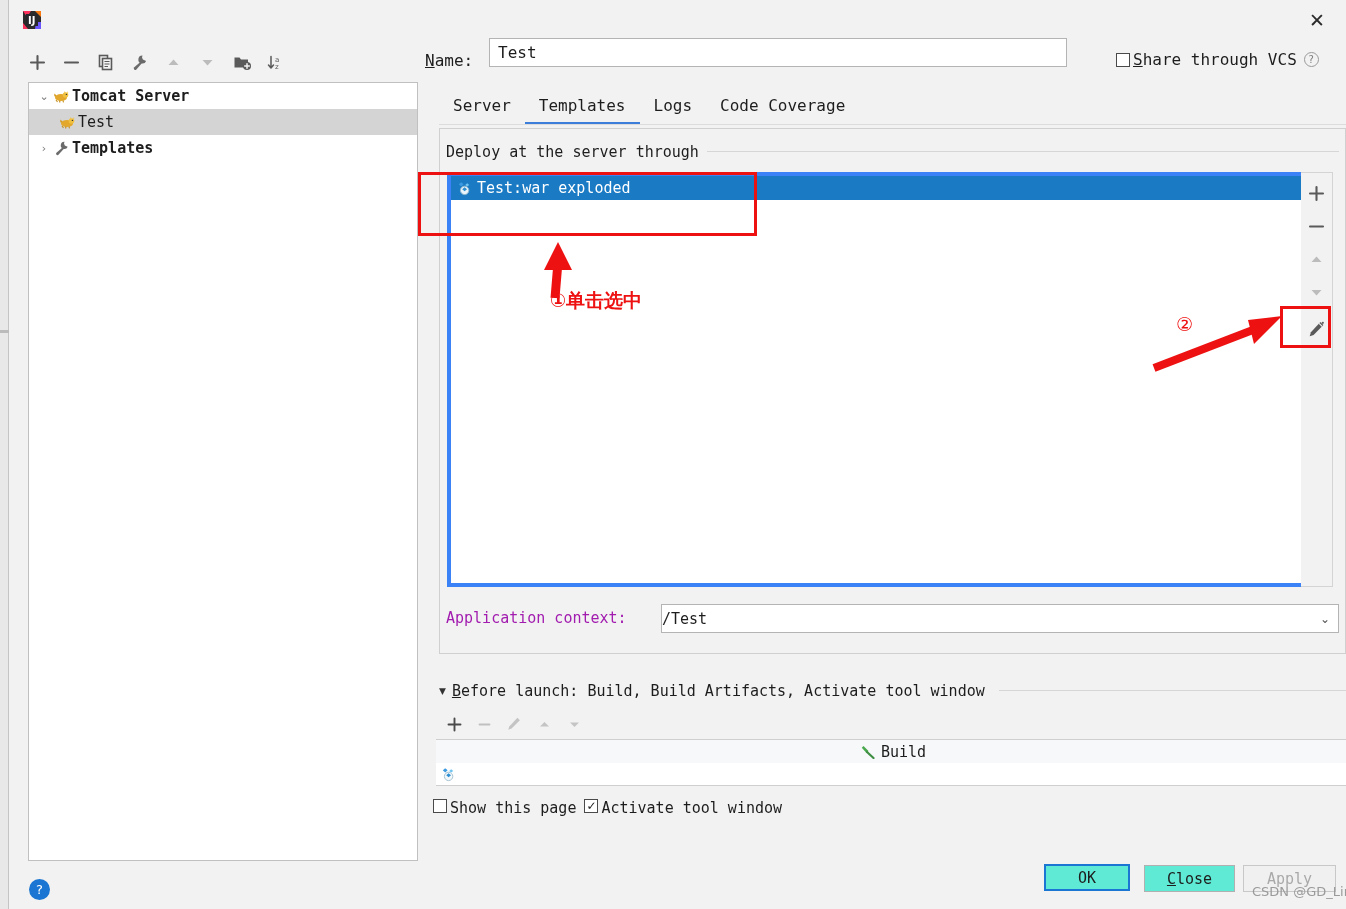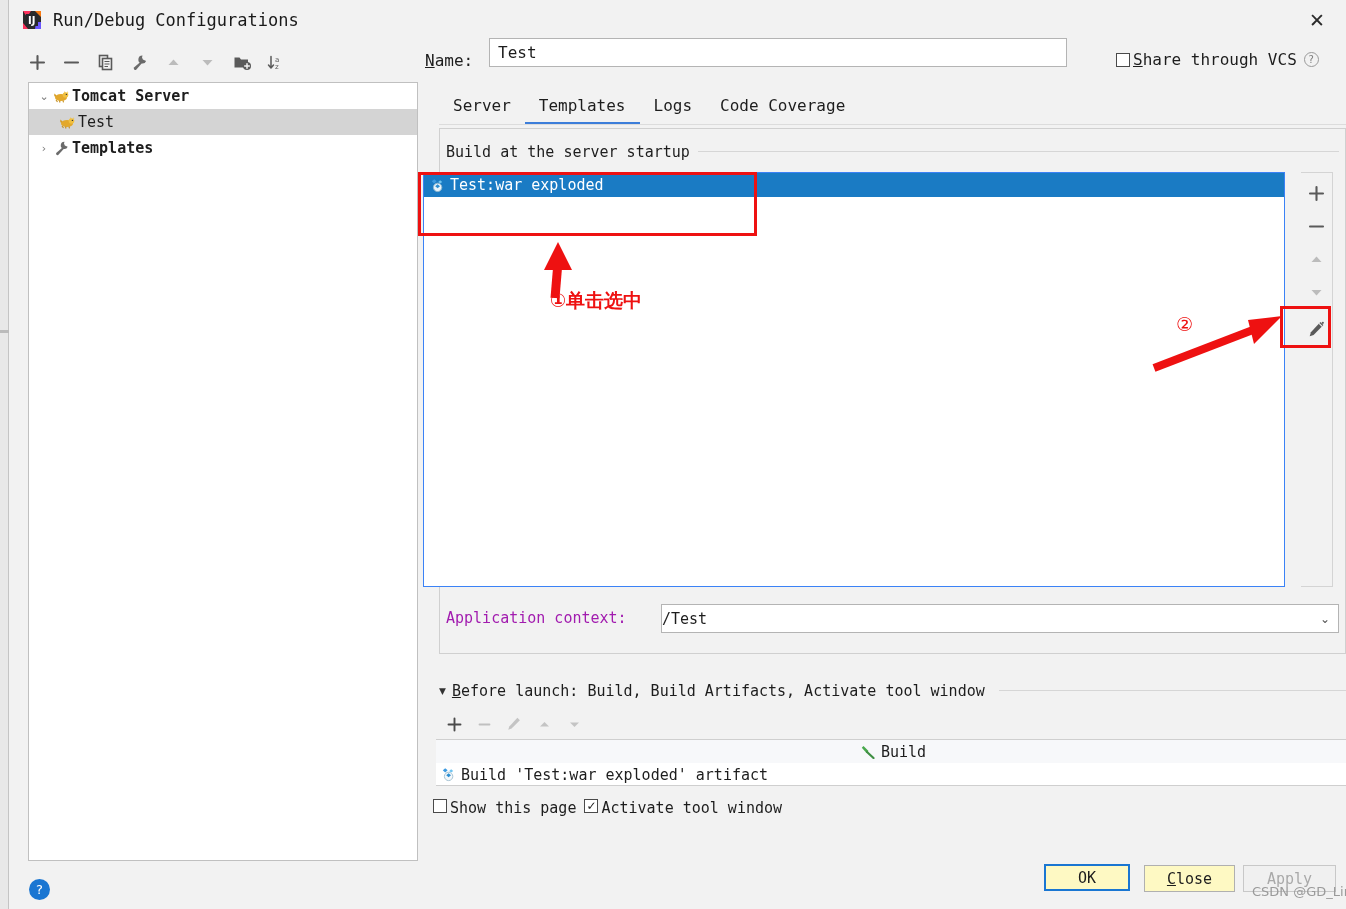--- a/index.html
+++ b/index.html
@@ -147,23 +147,23 @@
     position: absolute; left: 437px; top: 143px;
     font-size: 15px; color: #1d1d1d; background: #f2f2f2;
     padding-right: 8px; z-index: 3;
   }
   .group-rule {
     position: absolute; left: 437px; top: 151px; width: 893px; height: 1px;
     background: #d6d6d6;
   }
 
   .list-box {
-    position: absolute; left: 414px; top: 172px;
+    position: absolute; left: 438px; top: 172px;
     width: 862px; height: 415px;
-    background: #ffffff; border: 1px solid #3b82f6;
+    background: #ffffff; border: 4px solid #3b82f6;
     overflow: hidden;
     text-align: right;
   }
   .list-item {
     height: 24px; display: flex; align-items: center;
     font-size: 15px; color: #1d1d1d; padding-left: 6px;
   }
   .list-item.selected { background: #1a7bc4; color: #ffffff; }
 
   .art-icon { width: 15px; height: 15px; position: relative; margin-right: 5px; flex:none; }
@@ -227,21 +227,21 @@
   .hammer-icon { width: 15px; height: 15px; position: relative; margin-right: 5px; flex:none;}
 
   .bottom-checks {
     position: absolute; left: 424px; top: 799px;
     display: flex; align-items: flex-start; font-size: 15px; color: #1d1d1d;
   }
 
   
   .btn {
     position: absolute; height: 27px;
-    background: #fef9c3; border: 1px solid #b0b0b0;
+    background: #5eead4; border: 1px solid #b0b0b0;
     display: flex; align-items: center; justify-content: center;
     font-size: 15px; color: #1d1d1d;
   }
   .btn.default { border: 2px solid #1a76d2; }
   .btn.disabled { color: #a9a9a9; background: #f0f0f0; border-color: #c8c8c8;}
 
   
   .redbox {
     position: absolute; border: 3px solid #ee1111; pointer-events: none;
   }
@@ -276,21 +276,20 @@
         <svg width="20" height="20" viewBox="0 0 20 20">
           <rect x="1" y="1" width="18" height="18" fill="#2b2b2b"></rect>
           <path d="M1 1 L9 1 L5 7 Z" fill="#fe315d"></path>
           <path d="M13 1 L19 1 L19 7 Z" fill="#f97a12"></path>
           <path d="M1 13 L6 19 L1 19 Z" fill="#fe315d"></path>
           <path d="M14 12 L19 12 L19 19 L13 19 Z" fill="#6b57ff"></path>
           <rect x="4" y="4" width="12" height="12" fill="#27282c"></rect>
           <text x="6" y="14" font-family="DejaVu Sans, sans-serif" font-size="10" fill="#ffffff" font-weight="bold">IJ</text>
         </svg>
       </div>
-      <div class="title-text">Run/Debug Configurations</div>
       <div class="close-btn">✕</div>
     </div>
 
     <div class="left-toolbar">
       <div class="tb-btn">
         <svg width="17" height="17" viewBox="0 0 17 17">
             <path d="M8.5 2 V15 M2 8.5 H15" stroke="#5a5a5a" stroke-width="2.1" stroke-linecap="round"></path>
           </svg>
       </div>
       <div class="tb-btn">
@@ -399,21 +398,21 @@
     <div class="tabs">
       <div class="tab">Server</div>
       <div class="tab active">Templates</div>
       <div class="tab">Logs</div>
       <div class="tab">Code Coverage</div>
     </div>
     <div class="tabs-rule"></div>
 
     <div class="dep-panel"></div>
     <div class="group-rule"></div>
-    <div class="group-label">Build at the server startup</div>
+    <div class="group-label">Deploy at the server through</div>
 
     <div class="list-box">
       <div class="list-item selected">
         <span class="art-icon">
           <svg width="15" height="15" viewBox="0 0 15 15">
             <path d="M4.2 1.2 L6.6 3.3 L4.2 5.4 L1.8 3.3 Z" fill="#3d9ae0"></path>
             <path d="M10.2 2.2 L12.2 3.9 L10.2 5.6 L8.2 3.9 Z" fill="#6fc3f0"></path>
             <circle cx="7.6" cy="9.4" r="4.2" fill="#e9f4fb" stroke="#8fb8cf" stroke-width="1"></circle>
             <path d="M7.6 6.2 L10 8.2 L7.6 10.2 L5.2 8.2 Z" fill="#2d8ed1"></path>
           </svg>
@@ -505,21 +504,20 @@
       </div>
       <div class="bl-row">
         <span class="art-icon">
           <svg width="15" height="15" viewBox="0 0 15 15">
             <path d="M4.2 1.2 L6.6 3.3 L4.2 5.4 L1.8 3.3 Z" fill="#3d9ae0"></path>
             <path d="M10.2 2.2 L12.2 3.9 L10.2 5.6 L8.2 3.9 Z" fill="#6fc3f0"></path>
             <circle cx="7.6" cy="9.4" r="4.2" fill="#f3f8fb" stroke="#a8c4d4" stroke-width="1"></circle>
             <path d="M7.6 6.2 L10 8.2 L7.6 10.2 L5.2 8.2 Z" fill="#2d8ed1"></path>
           </svg>
         </span>
-        <span>Build 'Test:war exploded' artifact</span>
       </div>
     </div>
 
     <div class="bottom-checks">
       <span class="cbox">
           <span class="tick"></span>
         </span>
       <span>Show this page</span>
       <span style="display:inline-block;width:8px;"></span>
       <span class="cbox">

